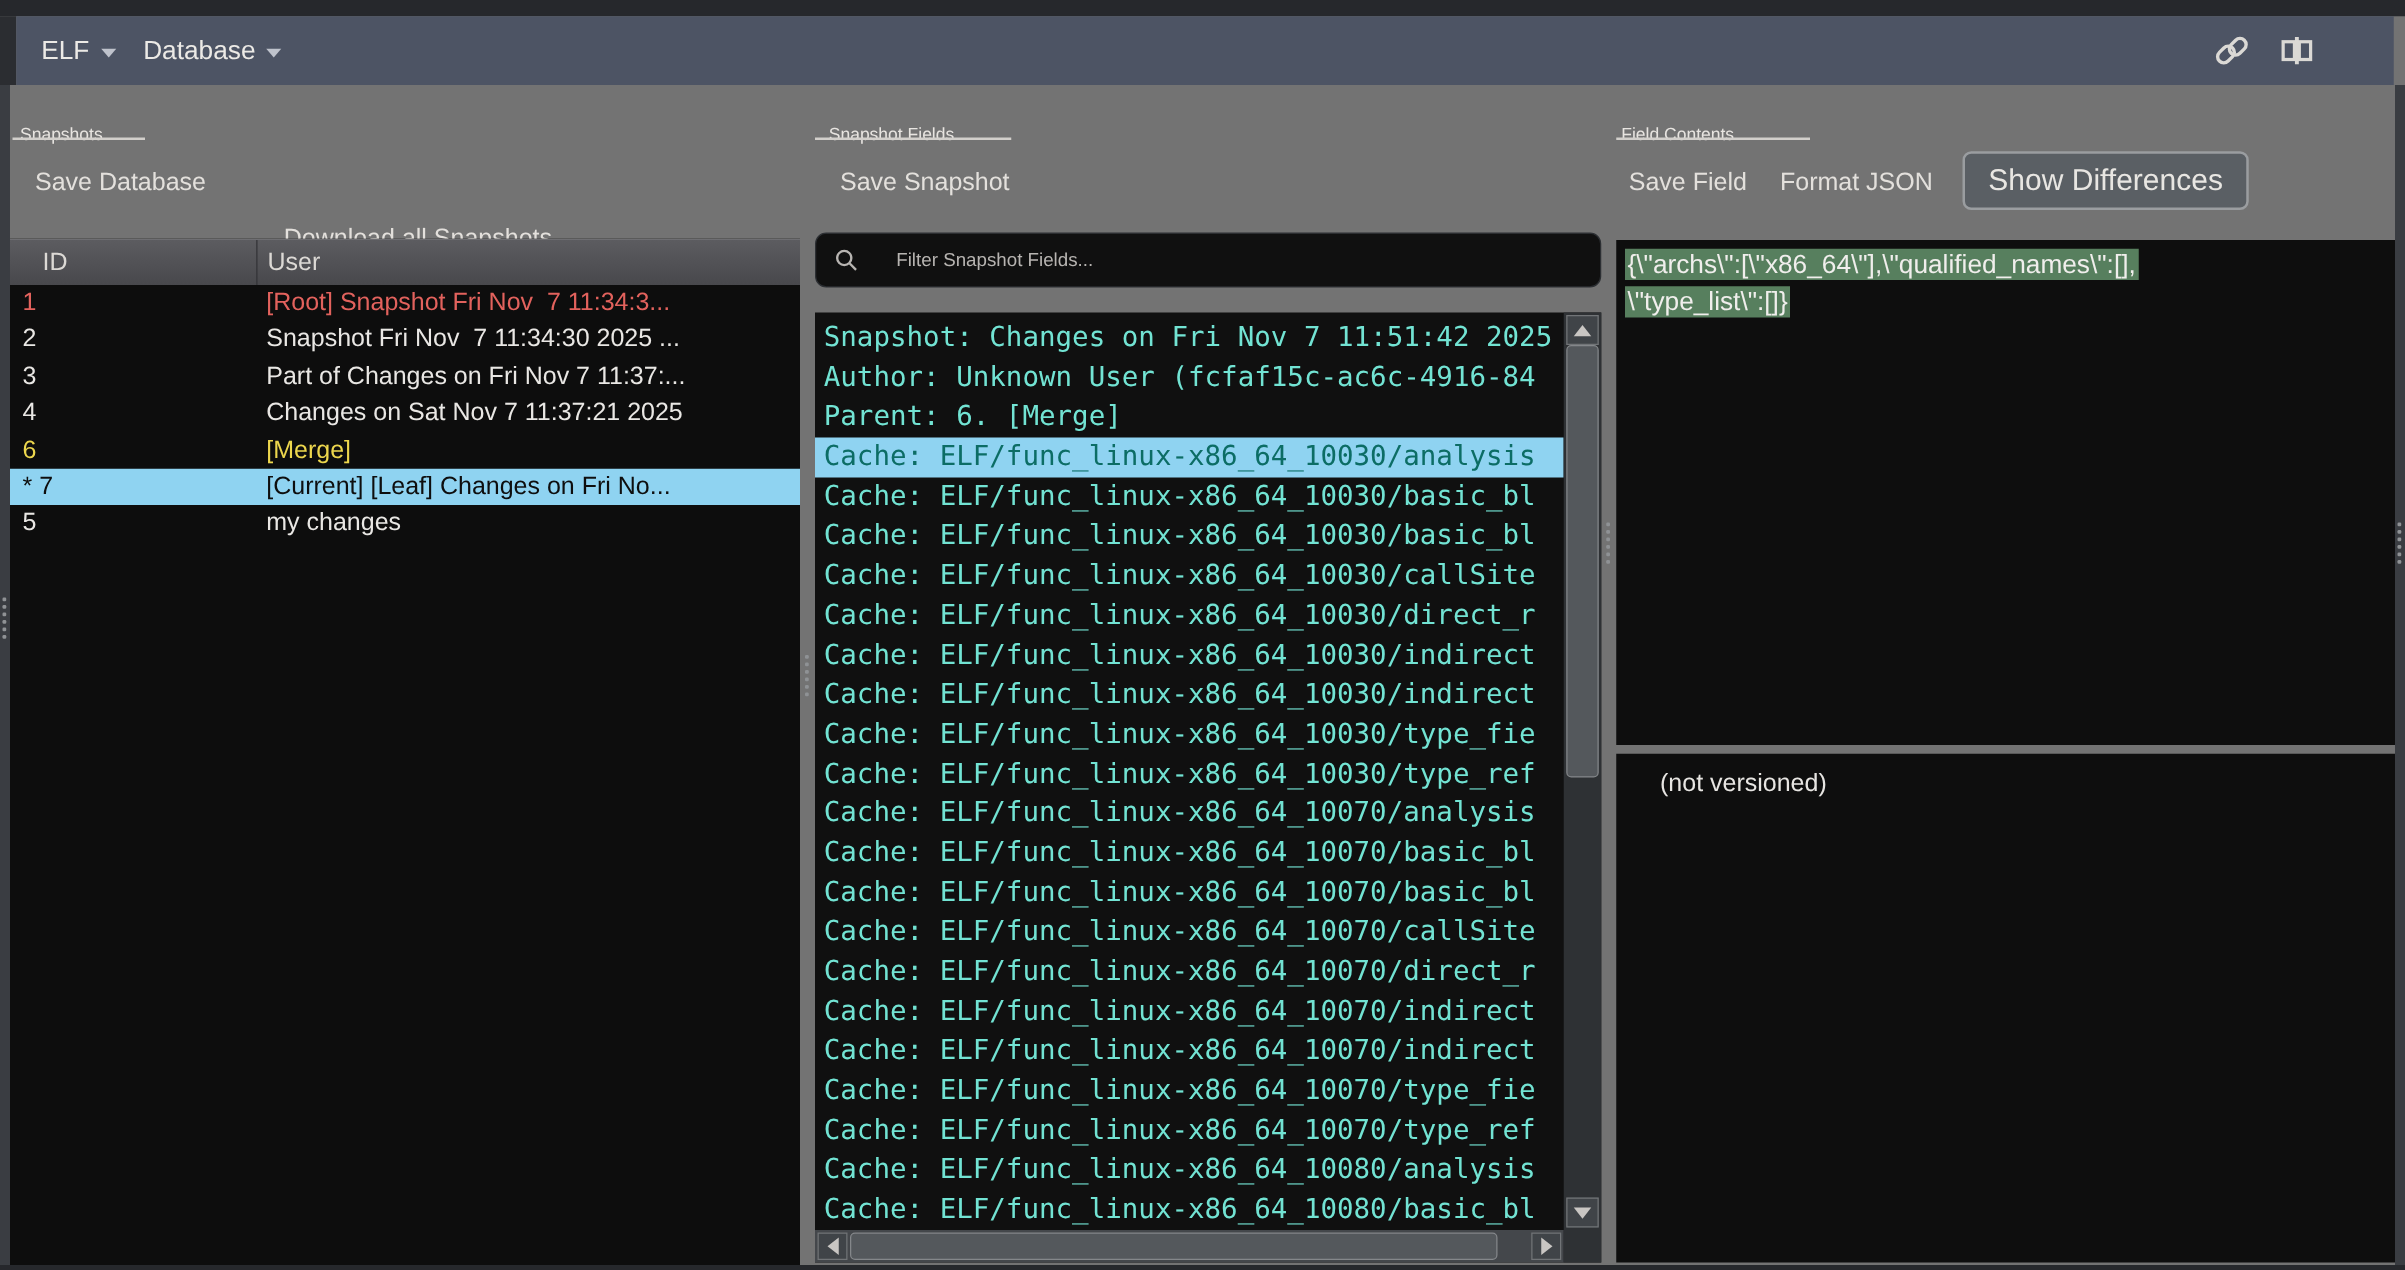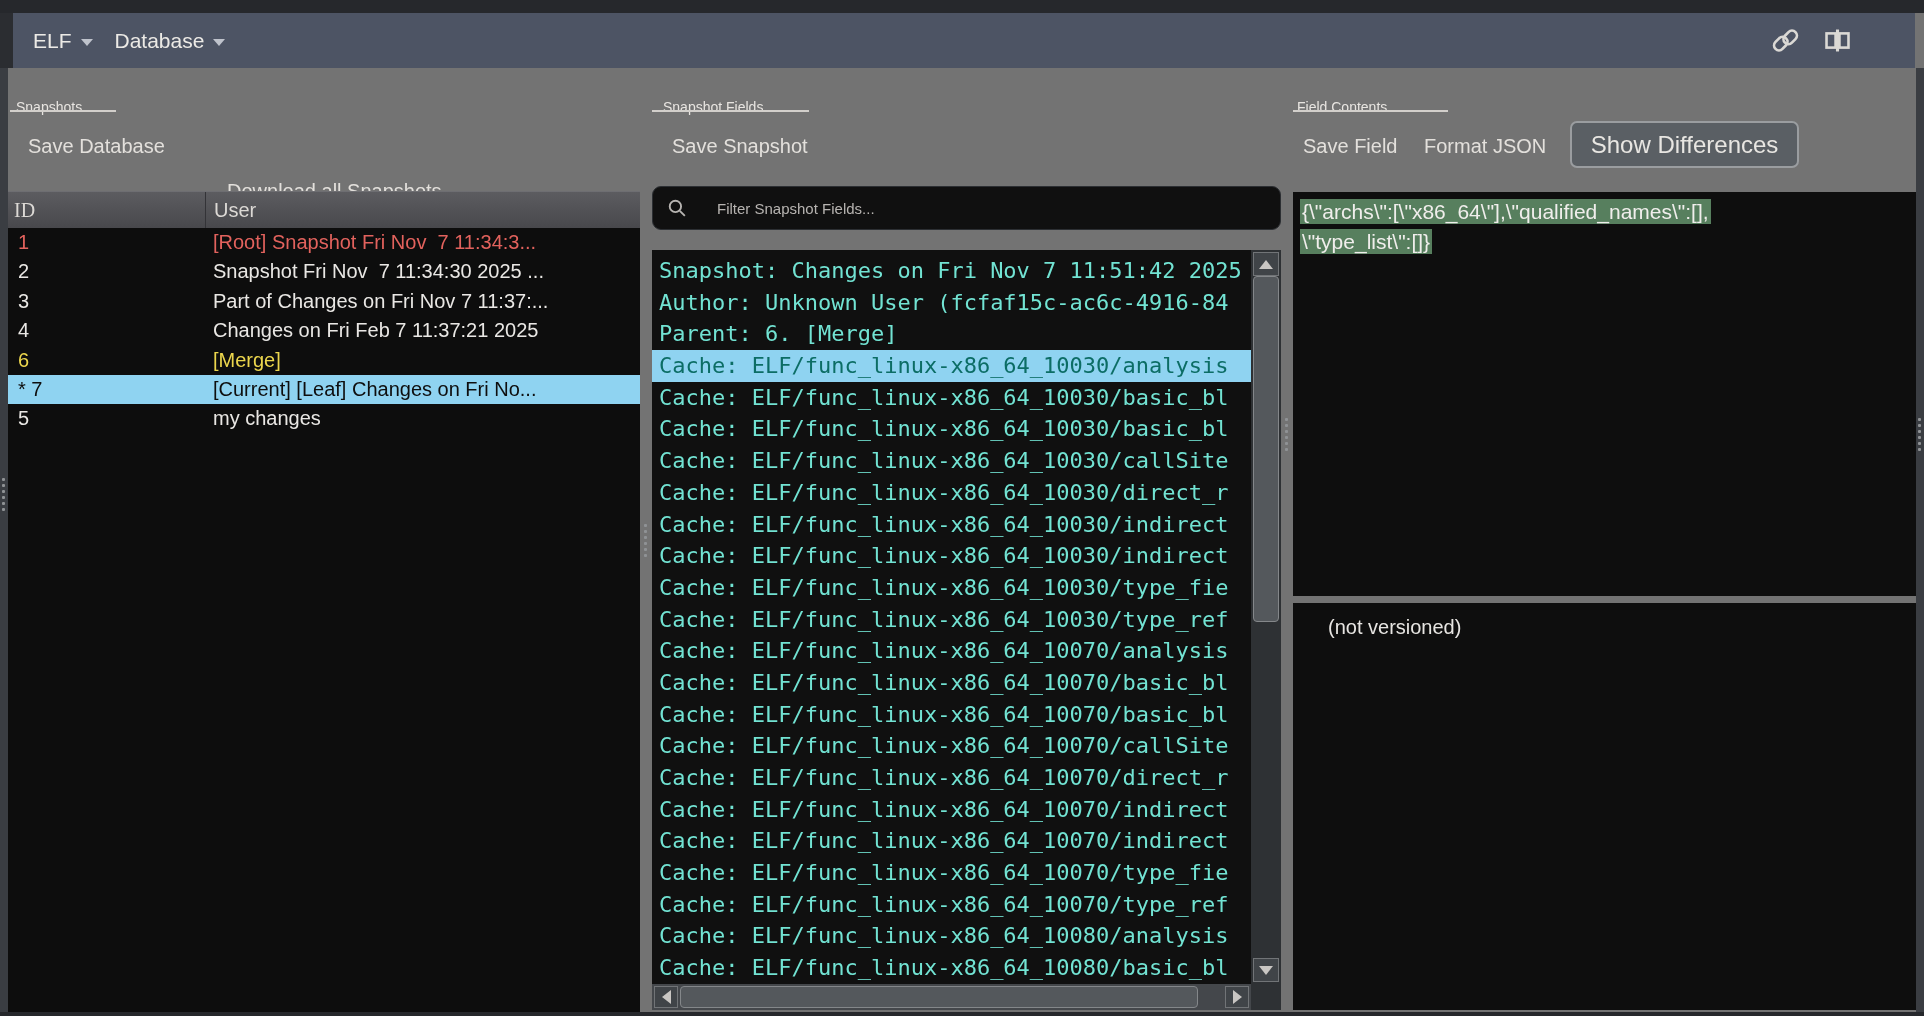--- a/index.html
+++ b/index.html
@@ -25,21 +25,21 @@
   
   .tab-label{position:absolute;font-size:14px;color:#e8e5e1;margin-top:23px;}
   .tab-underline{position:absolute;height:2px;background:#d2cfcb;}
   .txt-btn{position:absolute;font-size:20px;color:#e3e0dc;cursor:default;white-space:pre;}
 
   
   .tbl{position:absolute;left:8px;top:191px;width:632px;height:821px;background:#0d0d0d;overflow:hidden;}
   .tbl-header{position:absolute;left:0;top:0;width:632px;height:37px;
               background:linear-gradient(#5c5c60,#48484c);border-top:1px solid #6e6e72;
               display:flex;align-items:center;font-size:20px;color:#dcd9d5;box-sizing:border-box;}
-  .hcell-id{width:197px;padding-left:6px;box-sizing:border-box;font-family:Liberation Serif, serif;}
+  .hcell-id{width:197px;padding-left:26px;box-sizing:border-box;}
   .hcell-name{flex:1;padding-left:8px;border-left:1px solid #333337;height:100%;display:flex;align-items:center;box-sizing:border-box;}
   .tbl-body{position:absolute;left:0;top:37px;width:632px;bottom:0;}
   .trow{display:flex;height:29.4px;line-height:29.4px;font-size:20px;white-space:pre;overflow:hidden;}
   .trow.sel{background:#8fd3f1;color:#0e0e0e !important;}
   .cell-id{width:197px;padding-left:10px;box-sizing:border-box;overflow:hidden;}
   .cell-name{flex:1;padding-left:8px;overflow:hidden;}
 
   
   .filter-box{position:absolute;left:652px;top:186px;width:629px;height:44px;background:#101010;
               border-radius:9px;display:flex;align-items:center;box-sizing:border-box;border:1px solid #2c2f33;}
@@ -128,21 +128,21 @@
 
   <div class="tbl">
     <div class="tbl-header">
       <div class="hcell-id">ID</div>
       <div class="hcell-name">User</div>
     </div>
     <div class="tbl-body">
         <div class="trow" style="color: rgb(226, 98, 93);"><span class="cell-id">1</span><span class="cell-name">[Root] Snapshot Fri Nov  7 11:34:3...</span></div>
         <div class="trow" style="color: rgb(233, 231, 228);"><span class="cell-id">2</span><span class="cell-name">Snapshot Fri Nov  7 11:34:30 2025 ...</span></div>
         <div class="trow" style="color: rgb(233, 231, 228);"><span class="cell-id">3</span><span class="cell-name">Part of Changes on Fri Nov 7 11:37:...</span></div>
-        <div class="trow" style="color: rgb(233, 231, 228);"><span class="cell-id">4</span><span class="cell-name">Changes on Fri Feb 7 11:37:21 2025</span></div>
+        <div class="trow" style="color: rgb(233, 231, 228);"><span class="cell-id">4</span><span class="cell-name">Changes on Sat Nov 7 11:37:21 2025</span></div>
         <div class="trow" style="color: rgb(236, 214, 77);"><span class="cell-id">6</span><span class="cell-name">[Merge]</span></div>
         <div class="trow sel"><span class="cell-id">* 7</span><span class="cell-name">[Current] [Leaf] Changes on Fri No...</span></div>
         <div class="trow" style="color: rgb(233, 231, 228);"><span class="cell-id">5</span><span class="cell-name">my changes</span></div>
       </div>
   </div>
 
   <div class="tab-label" style="left:663px;top:76px;">Snapshot Fields</div>
   <div class="tab-underline" style="left:652px;top:110px;width:157px;"></div>
   <div class="txt-btn" style="left:672px;top:135px;">Save Snapshot</div>
 

